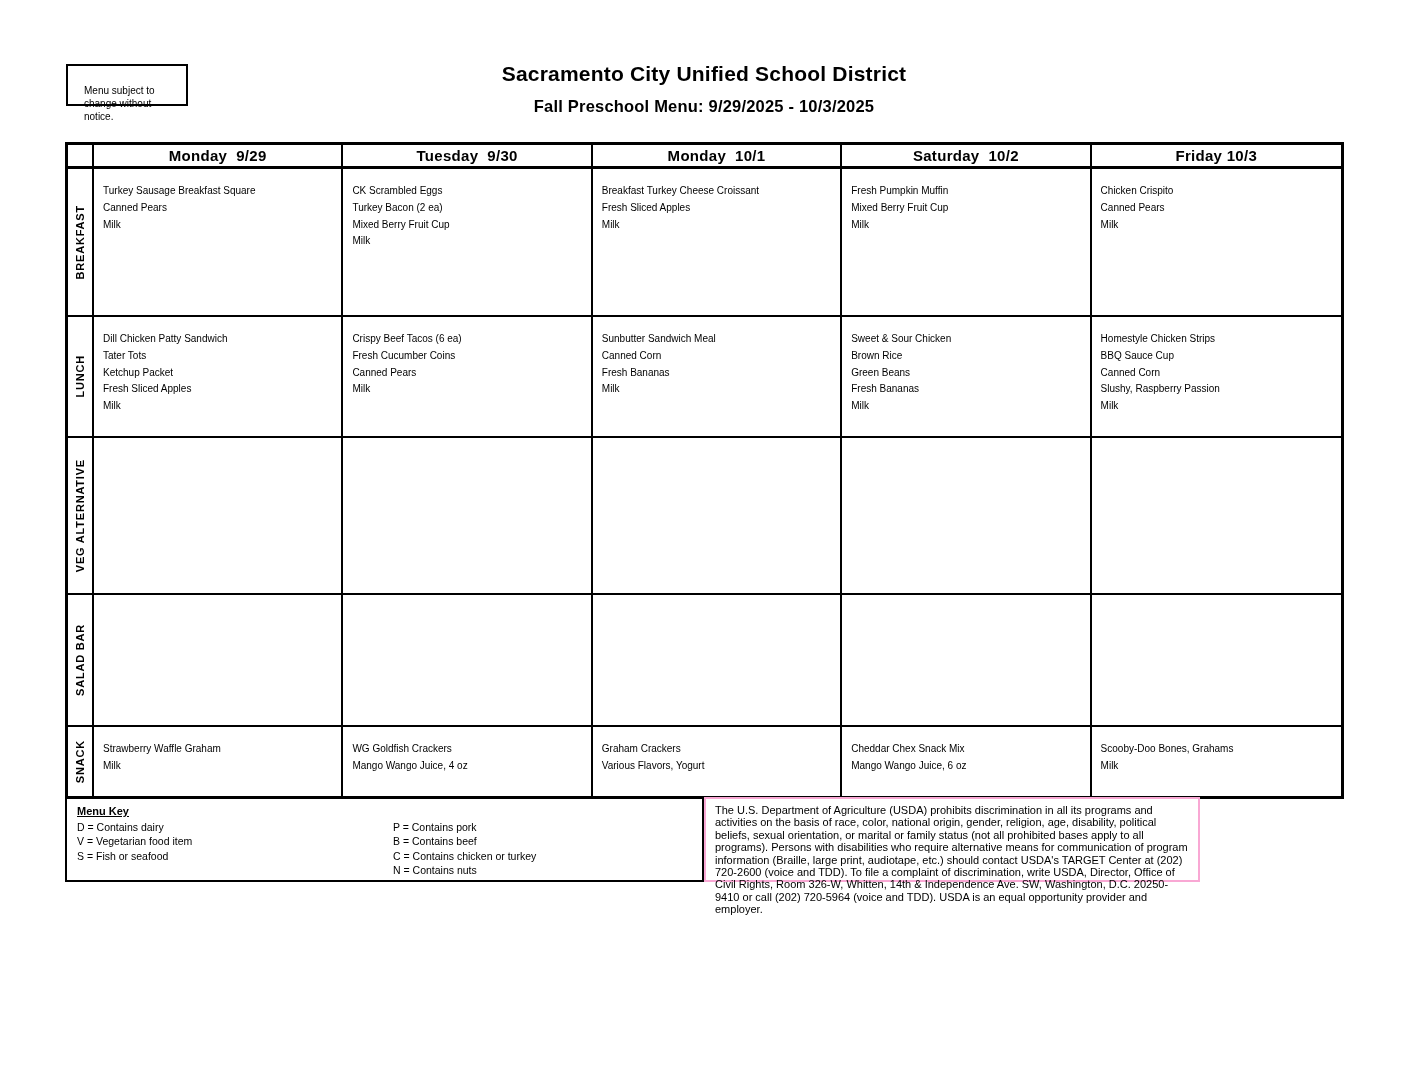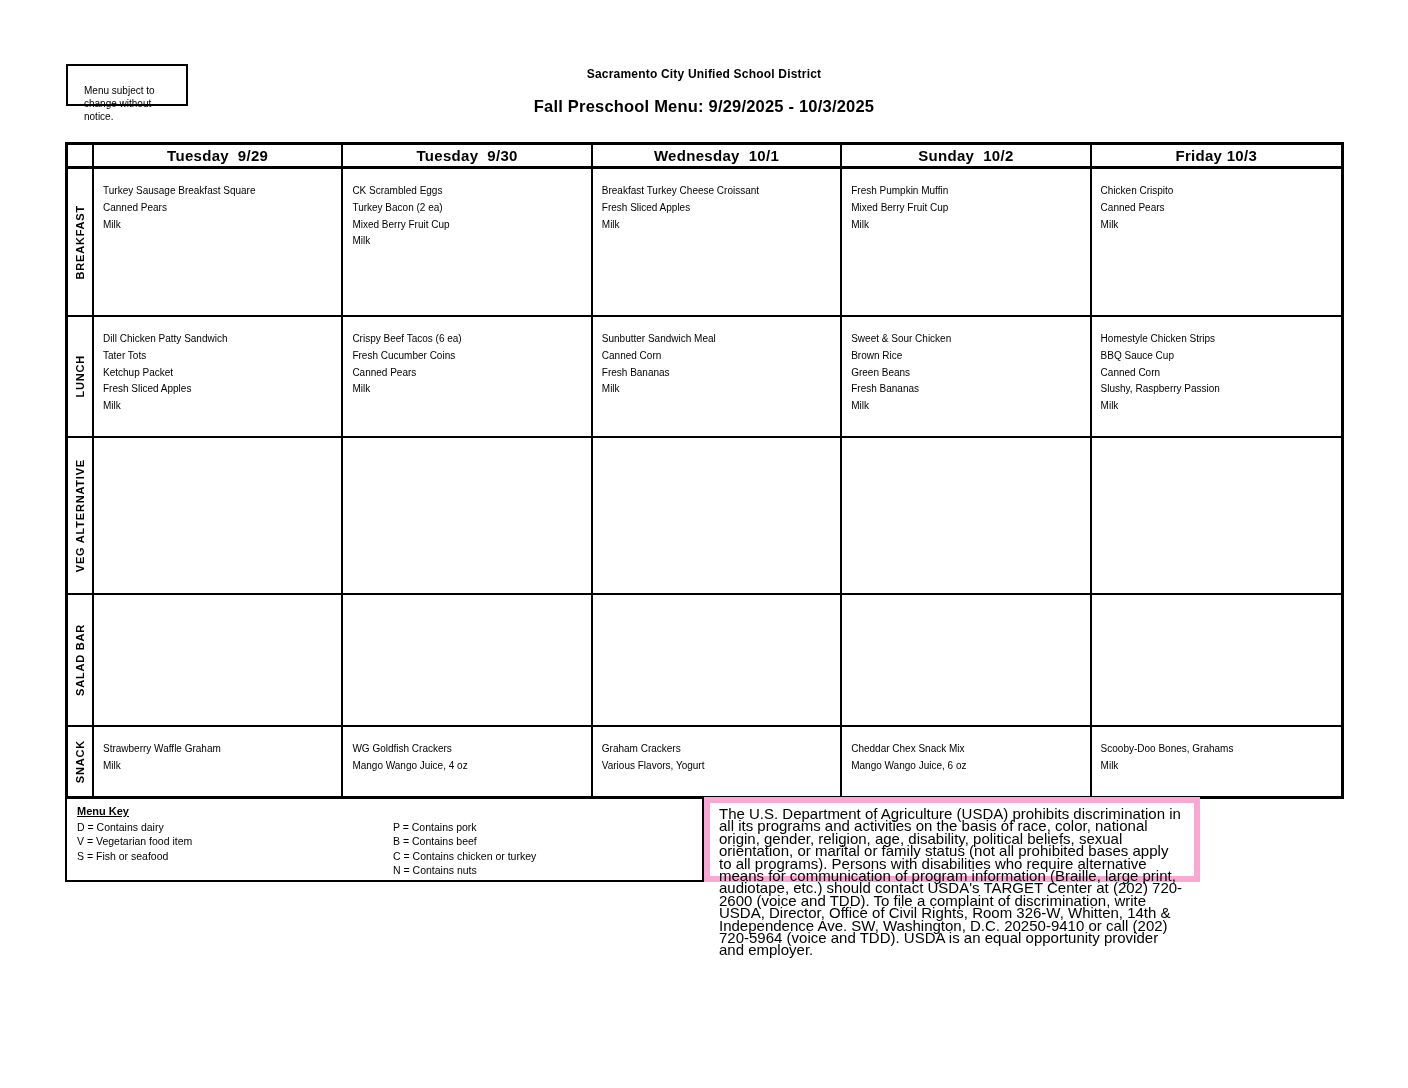--- a/index.html
+++ b/index.html
@@ -21,21 +21,21 @@
     padding: 5px 16px;
     font-size: 10px; line-height: 13px;
     white-space: pre-line;
   }
 
   
   .titles {
     position: absolute; top: 64px; left: 0; width: 100%;
     text-align: center; font-weight: bold;
   }
-  .title-line1 { font-size: 12px; line-height: 20px; letter-spacing: 0.2px; }
+  .title-line1 { font-size: 21px; line-height: 20px; letter-spacing: 0.2px; }
   .title-line2 { font-size: 16.5px; line-height: 20px; margin-top: 12px; letter-spacing: 0.2px; }
 
   
   .menu-table {
     position: absolute; left: 65px; top: 142px; width: 1279px;
     border: 3px solid #000;
     display: grid;
     grid-template-columns: 26px repeat(5, 1fr);
     grid-template-rows: 24px 148px 121px 157px 132px 69px;
     background: #fff;
@@ -75,23 +75,23 @@
   .key-title {
     font-weight: bold; text-decoration: underline;
     font-size: 11px; line-height: 13px; margin-bottom: 2px;
   }
   .key-cols {
     display: grid; grid-template-columns: 316px 1fr;
     font-size: 10.5px; line-height: 14.4px;
     white-space: pre-line;
   }
   .usda-box {
-    flex: 1; border: 6px solid #f9a8d4;
+    flex: 1; border: 2px solid #f9a8d4;
     padding: 5px 9px;
-    font-size: 15px; line-height: 12.4px;
+    font-size: 11px; line-height: 12.4px;
     background: #fff;
   }
 </style>
 </head>
 <body>
 
 <div class="page">
 
   <div class="notice-box">
     <span>Menu subject to
@@ -99,24 +99,24 @@
   </div>
 
   <div class="titles">
     <div class="title-line1">Sacramento City Unified School District</div>
     <div class="title-line2">Fall Preschool Menu: 9/29/2025 - 10/3/2025</div>
   </div>
 
   <div class="menu-table">
 
     <div class="cell headrow"></div>
-    <div class="cell headrow dayhead">Tuesday  9/29</div>
+    <div class="cell headrow dayhead">Monday  9/29</div>
     <div class="cell headrow dayhead">Tuesday  9/30</div>
-    <div class="cell headrow dayhead">Wednesday  10/1</div>
-    <div class="cell headrow dayhead">Sunday  10/2</div>
+    <div class="cell headrow dayhead">Monday  10/1</div>
+    <div class="cell headrow dayhead">Saturday  10/2</div>
     <div class="cell headrow dayhead lastcol">Friday 10/3</div>
 
     <div class="cell rowlabel">
         <span>BREAKFAST</span>
       </div>
     <div class="cell menucell">Turkey Sausage Breakfast Square
 Canned Pears
 Milk</div>
     <div class="cell menucell">CK Scrambled Eggs
 Turkey Bacon (2 ea)

